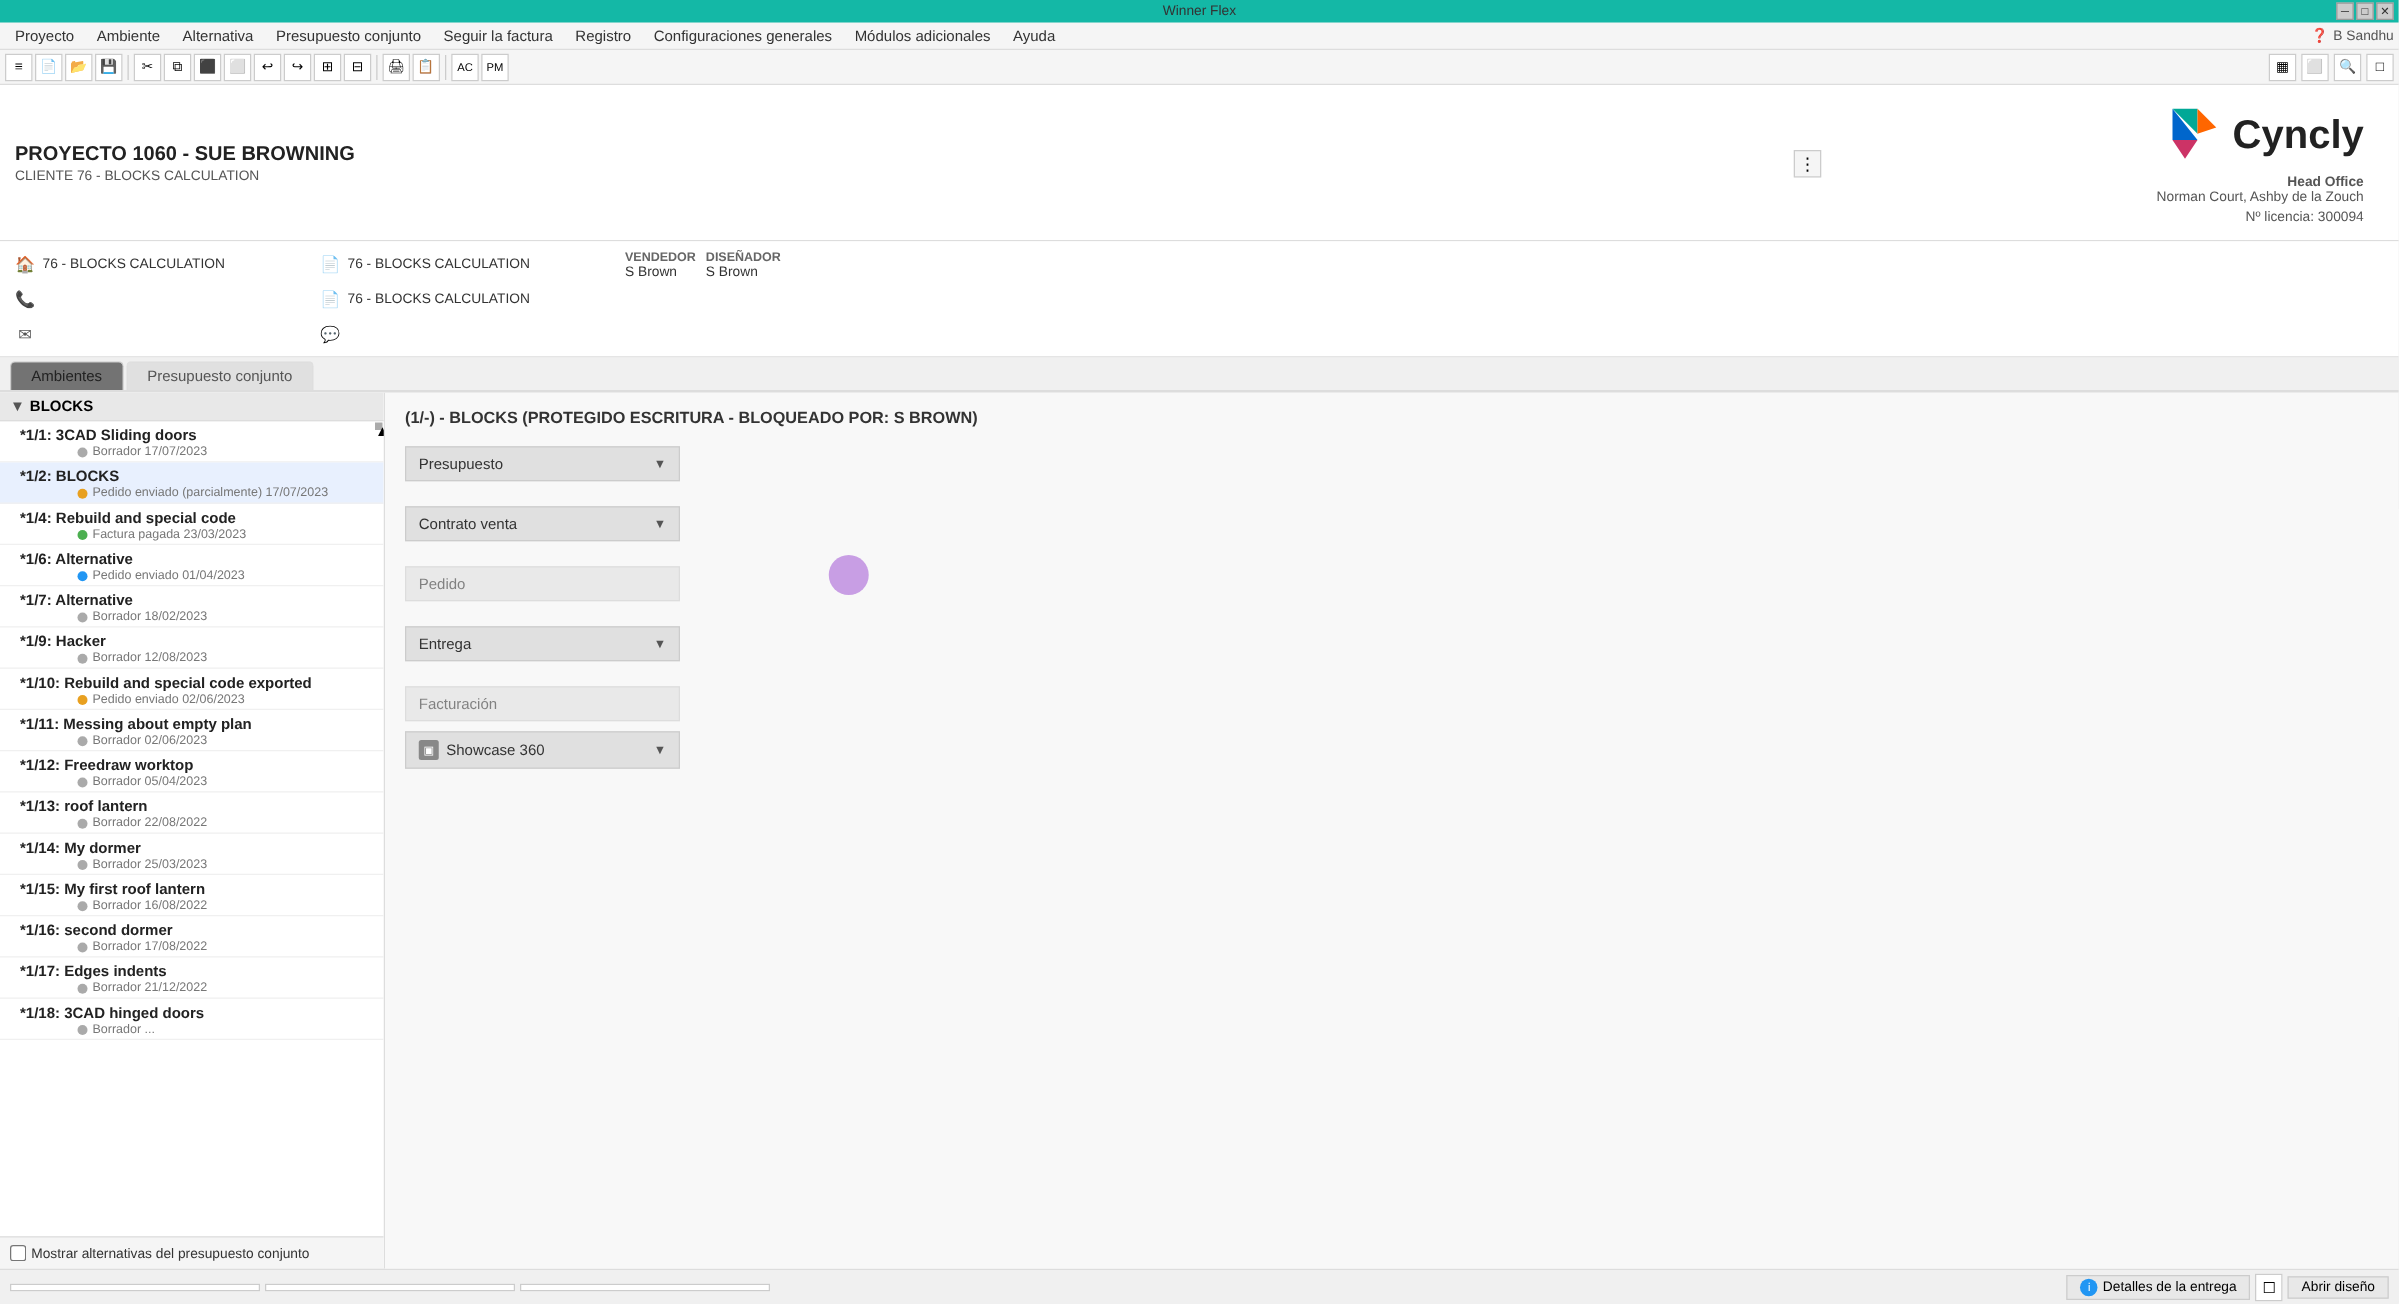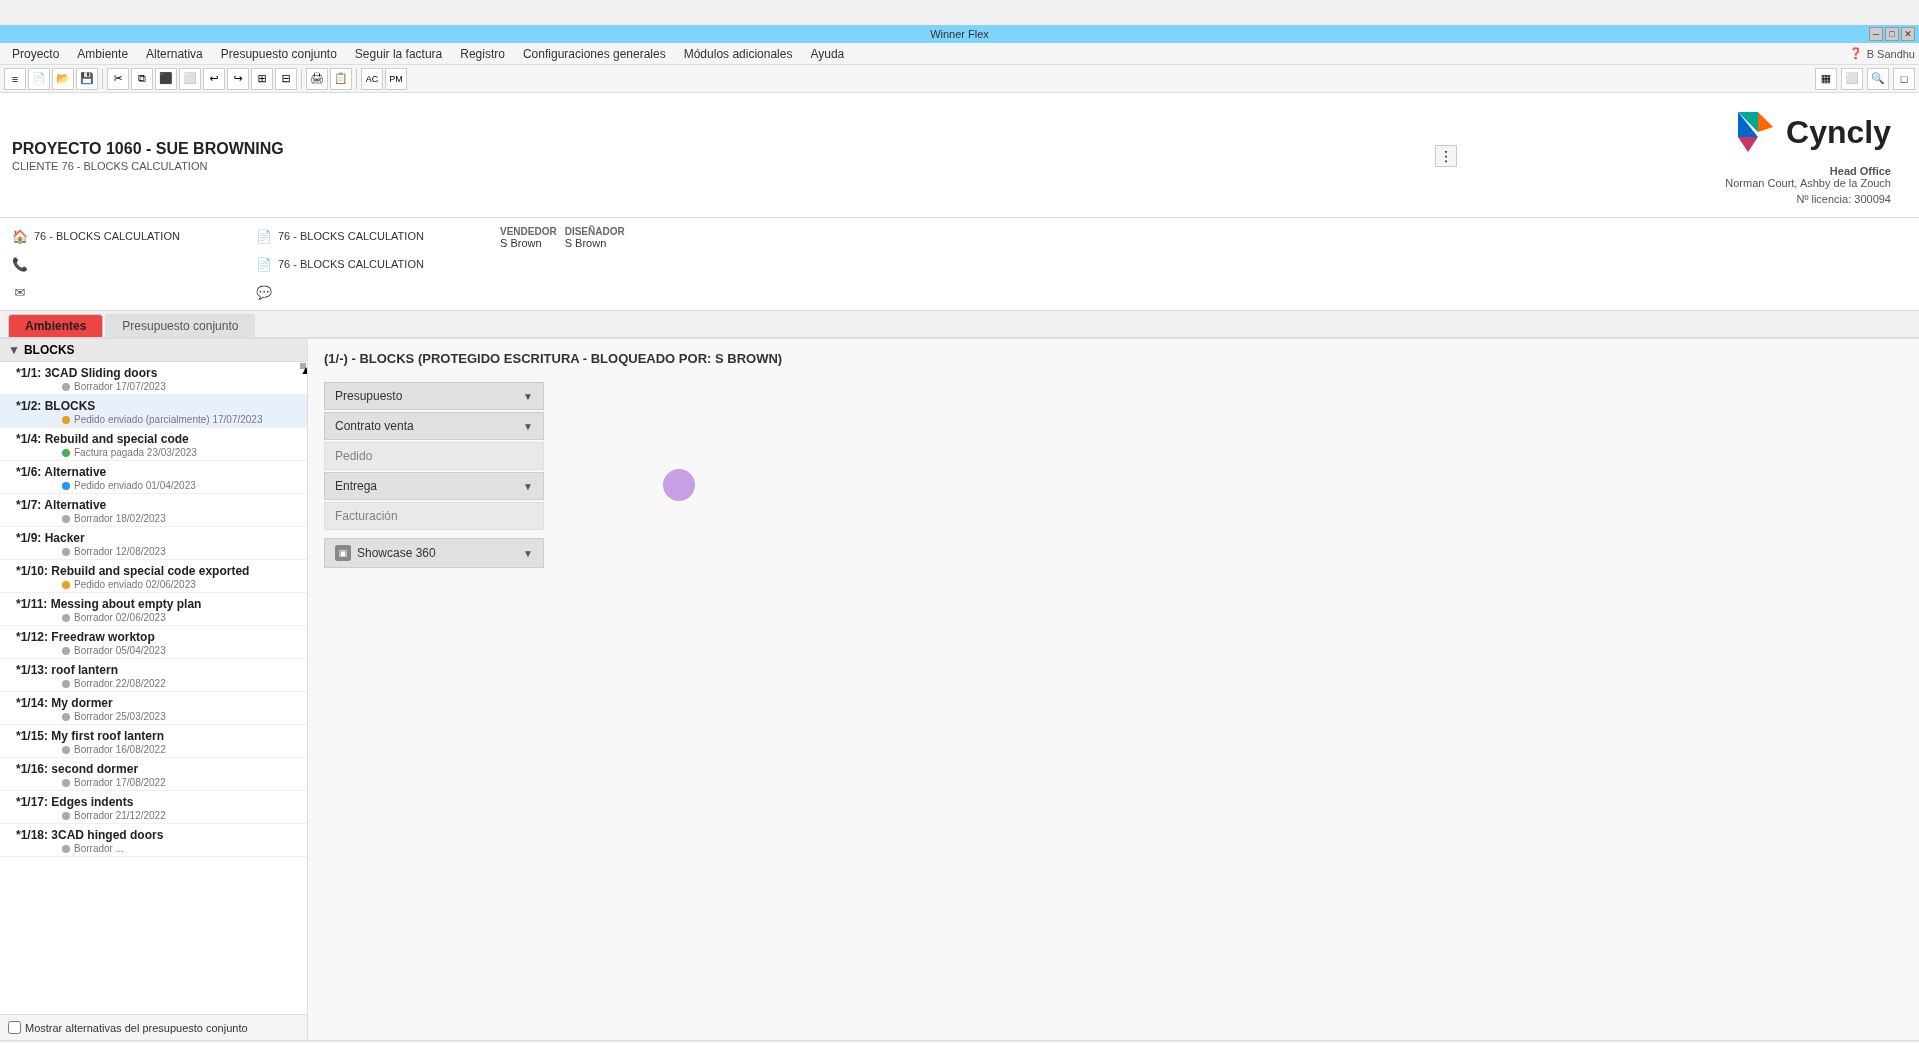--- a/index.html
+++ b/index.html
@@ -1,28 +1,27 @@
 <!DOCTYPE html>
 <html><head>
   <meta charset="utf-8">
   <style>
     * { box-sizing: border-box; margin: 0; padding: 0; }
     body { font-family: Arial, sans-serif; font-size: 12px; background: #f0f0f0; overflow: hidden; width: 1919px; height: 1043px; }
 
     
     .title-bar {
-      background: #7dd3fc;
+      background: #14b8a6;
       height: 18px;
       display: flex;
       align-items: center;
       justify-content: center;
       font-size: 11px;
       color: #333;
       position: relative;
-      margin-top: 25px;
     }
     .title-bar-controls {
       position: absolute;
       right: 4px;
       display: flex;
       gap: 2px;
     }
     .title-bar-btn {
       width: 14px; height: 14px;
       background: #ccc;
@@ -156,23 +155,23 @@
       font-size: 12px;
       cursor: pointer;
       border: 1px solid #ddd;
       border-bottom: none;
       background: #e0e0e0;
       color: #555;
       margin-right: 2px;
       border-radius: 4px 4px 0 0;
     }
     .tab.active {
-      background: #ef4444;
+      background: #737373;
       color: #222;
-      font-weight: bold;
+      font-weight: normal;
       border-color: #ccc;
     }
 
     
     .content-area {
       display: flex;
       flex: 1;
       overflow: hidden;
     }
 
@@ -263,21 +262,21 @@
       font-size: 13px;
       font-weight: bold;
       color: #333;
       margin-bottom: 16px;
     }
 
     
     .status-cards {
       display: flex;
       flex-direction: column;
-      gap: 2px;
+      gap: 20px;
       width: 220px;
     }
     .status-card {
       display: flex;
       align-items: center;
       justify-content: space-between;
       padding: 6px 10px;
       background: #e0e0e0;
       border: 1px solid #ccc;
       cursor: pointer;

